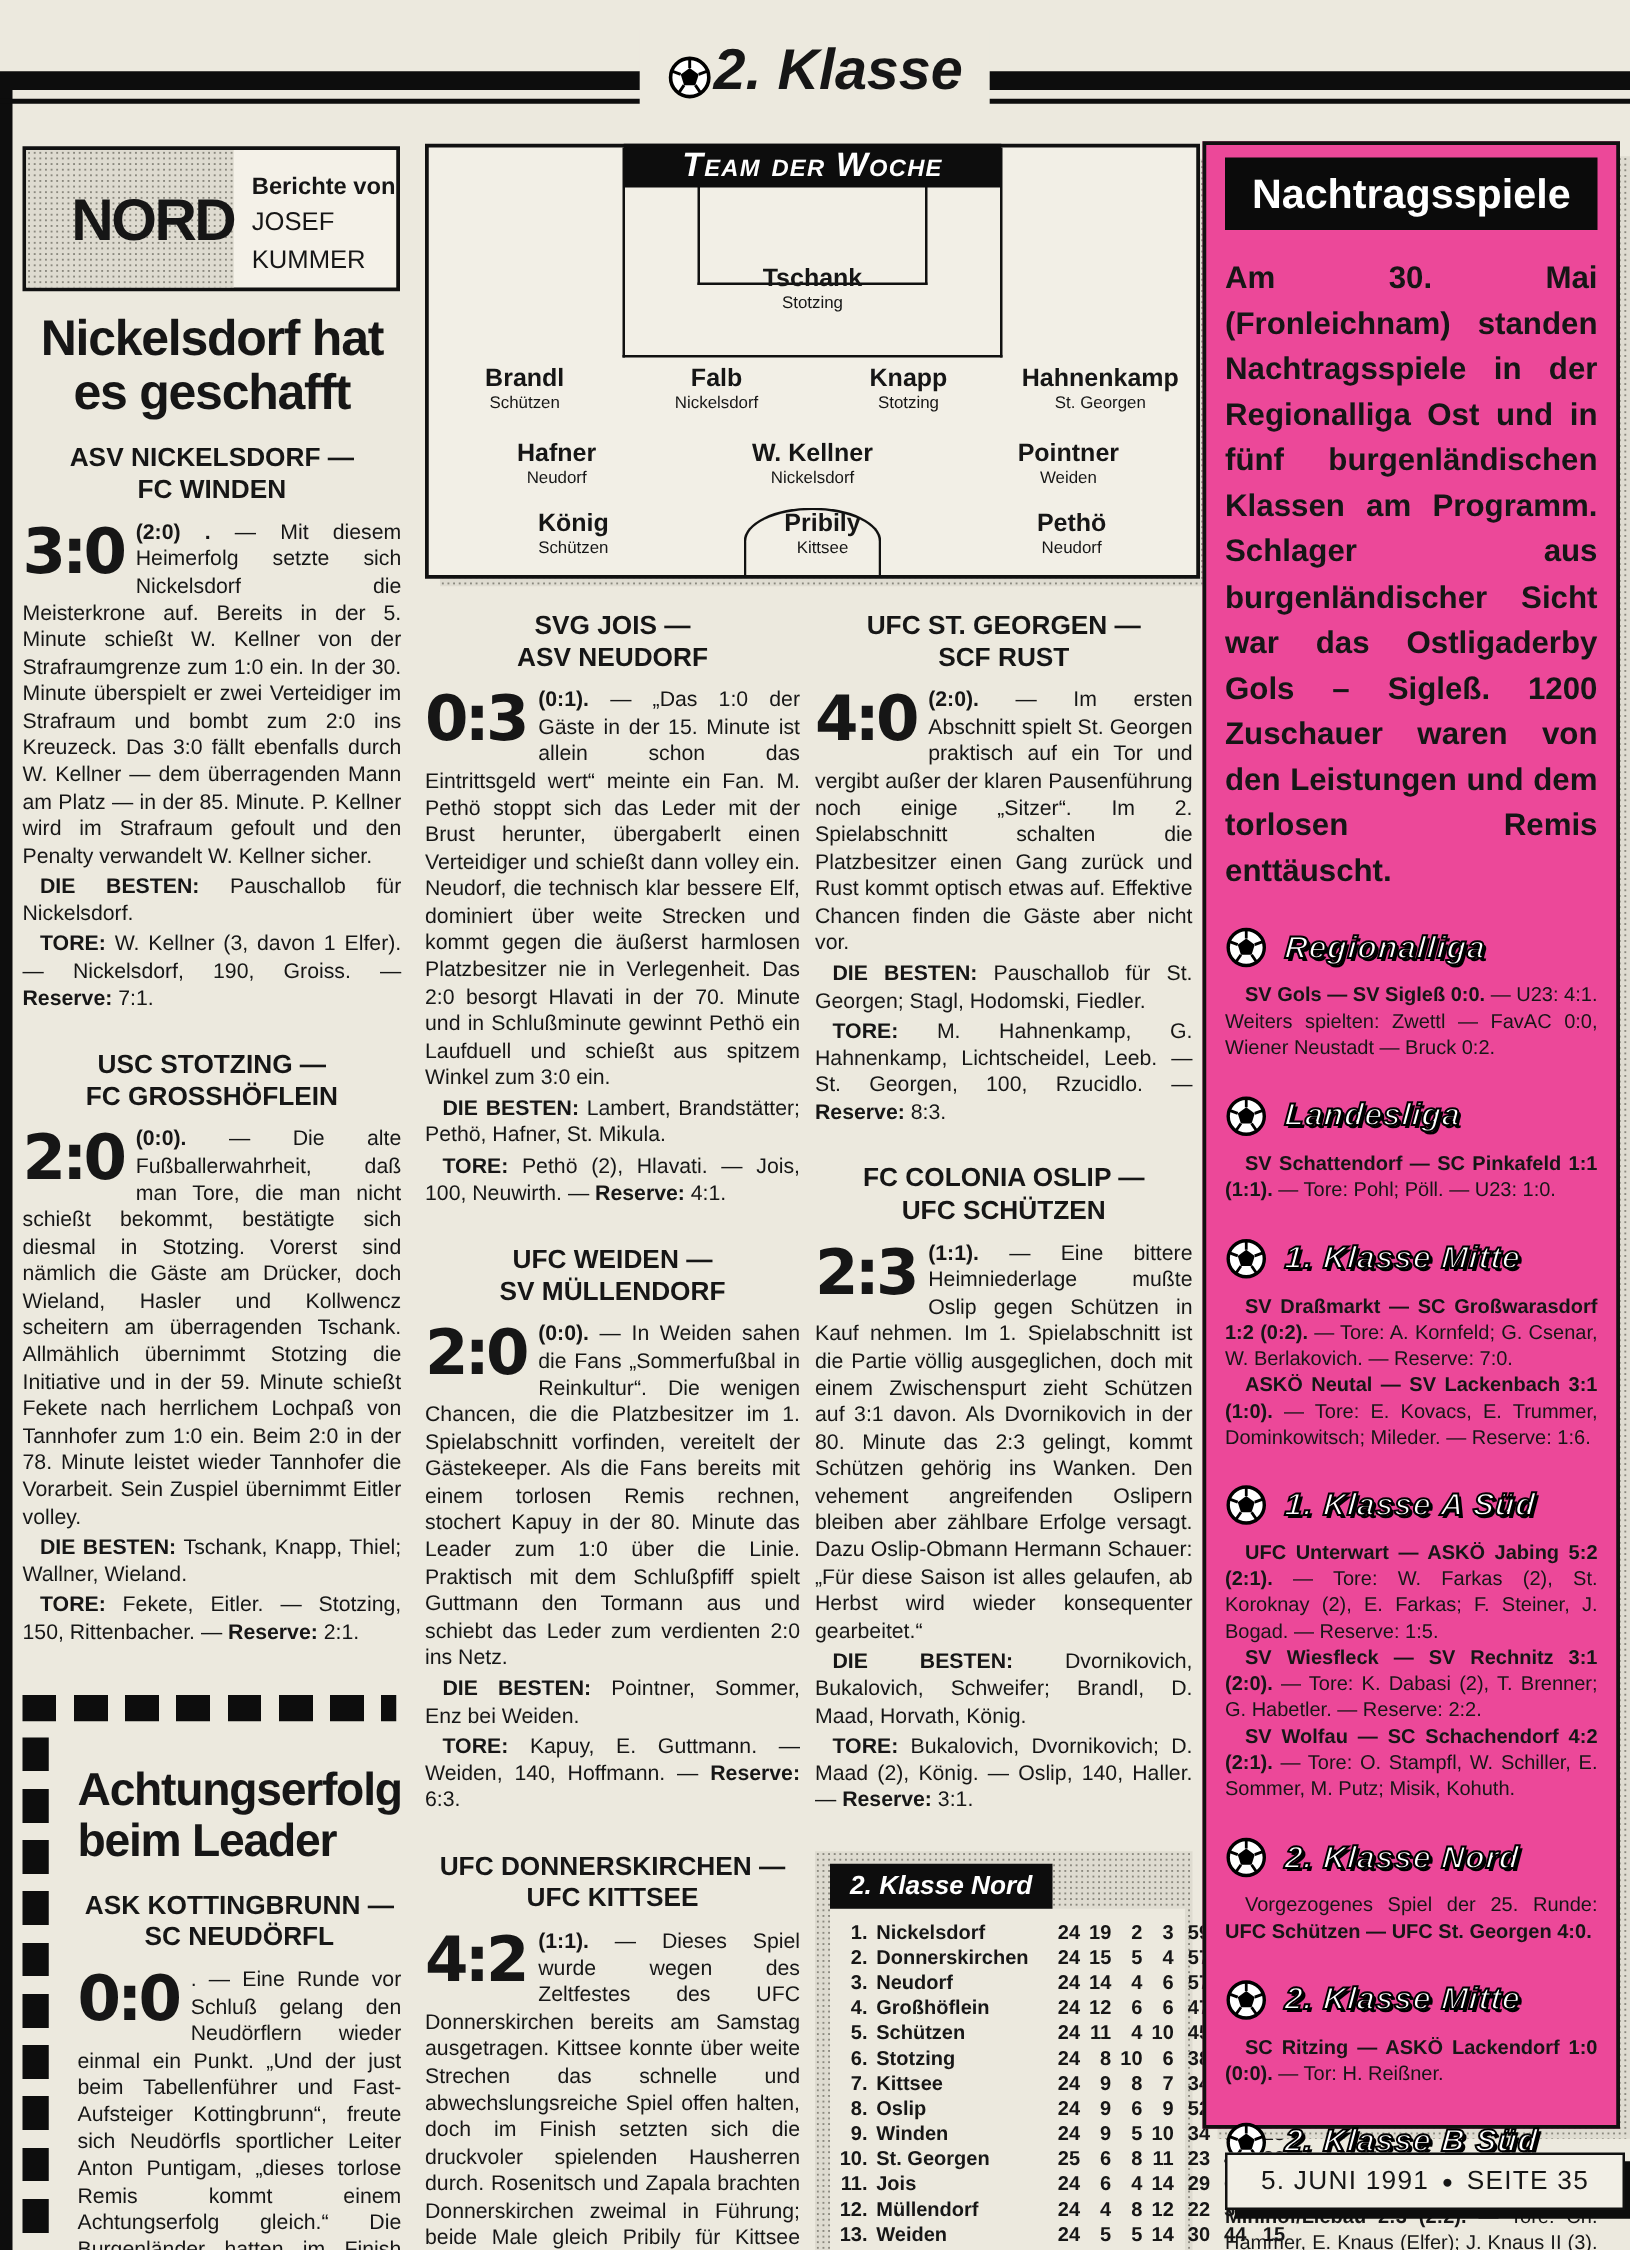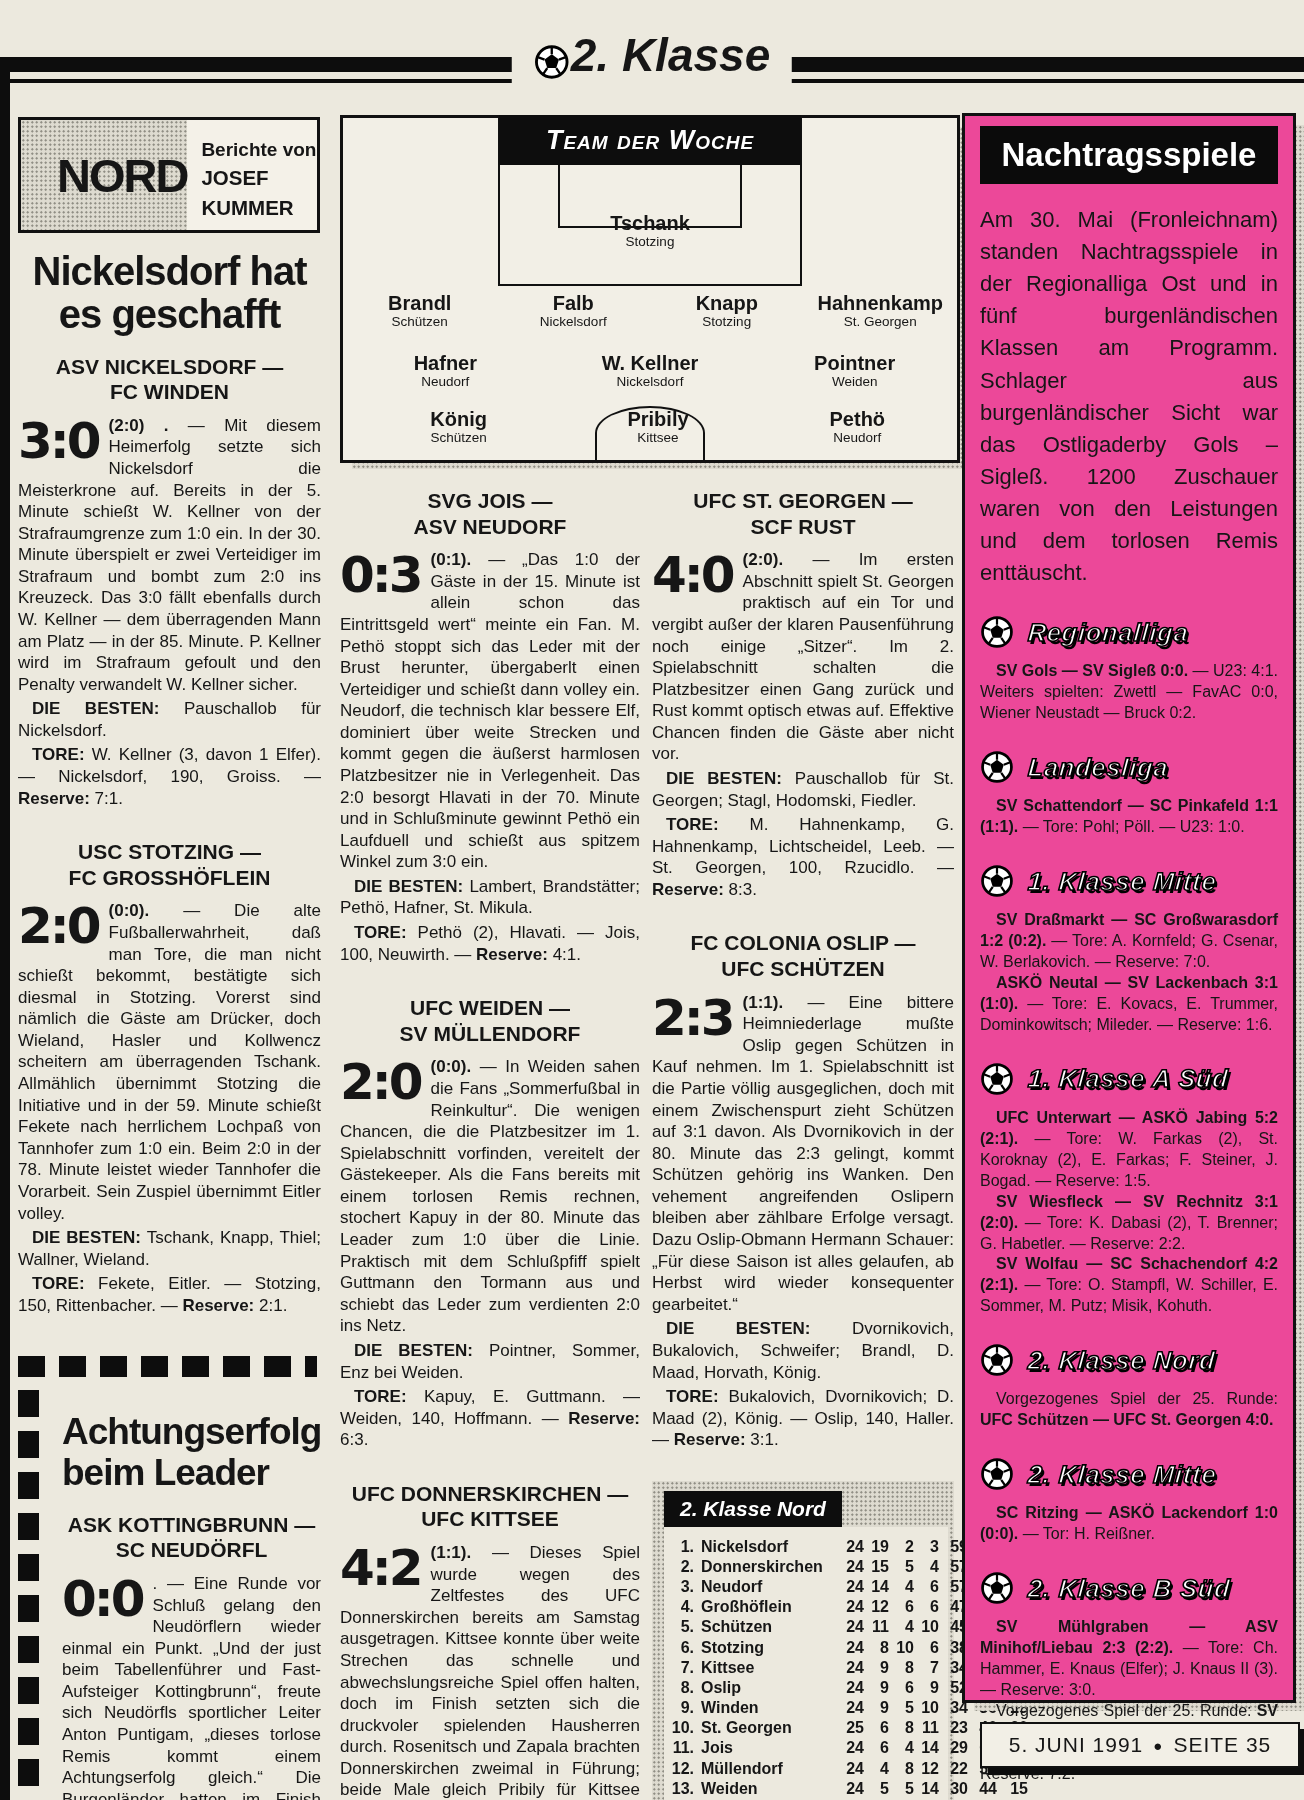--- a/index.html
+++ b/index.html
@@ -20,21 +20,21 @@
       font-style:italic;font-weight:900;font-size:46px;letter-spacing:0px;
       text-shadow:2px 2px 0 #ece9de;}
   .ball-icon{display:inline-block;width:36px;height:36px;}
   
   .nord-box{position:absolute;left:18px;top:117px;width:296px;height:110px;border:3px solid #111;
       display:flex;background:#f4f1e8;}
   .nord-left{width:150px;display:grid;place-items:center;padding-left:36px;}
   .nord-word{font-weight:900;font-size:47px;letter-spacing:-2px;}
   .nord-right{padding:17px 0 0 14px;}
   .nord-byline1{font-weight:800;font-size:19px;line-height:1.35;}
-  .nord-byline2{font-weight:700;font-size:20.5px;line-height:1.5;}
+  .nord-byline2{font-weight:400;font-size:20.5px;line-height:1.5;}
   
   .left-col{position:absolute;left:18px;top:250px;width:303px;}
   .mid-col{position:absolute;left:340px;top:470px;width:300px;}
   .right-col{position:absolute;left:652px;top:470px;width:302px;}
   .headline{font-weight:900;font-size:40px;line-height:1.07;letter-spacing:-1px;
       text-align:center;margin:0 0 4px;}
   .article{margin-bottom:30px;}
   .match-head{font-weight:800;font-size:21px;line-height:1.22;text-align:center;margin:18px 0 10px;}
   .article p{font-size:17px;line-height:1.27;text-align:justify;}
   .big-score{float:left;font-family:"DejaVu Sans",sans-serif;font-weight:900;font-size:50px;
@@ -44,21 +44,21 @@
   .leader-box{position:relative;margin-top:40px;padding:40px 0 4px 44px;}
   .dash-top{position:absolute;top:0;left:0;right:4px;height:21px;
       background:repeating-linear-gradient(90deg,#0d0d0d 0 27px,transparent 27px 41px);}
   .dash-left{position:absolute;top:34px;left:0;bottom:0;width:21px;
       background:repeating-linear-gradient(180deg,#0d0d0d 0 27px,transparent 27px 41px);}
   .headline2{font-weight:900;font-size:37px;line-height:1.1;letter-spacing:-1px;margin:16px 0 2px;}
   
   .twm-shadow{position:absolute;left:352px;top:127px;width:614px;height:342px;}
   .twm-box{position:absolute;left:340px;top:115px;width:614px;height:342px;border:3px solid #111;
       background:#f2efe6;}
-  .twm-header{position:absolute;top:-3px;left:50%;transform:translateX(-50%);width:302px;height:50px;
+  .twm-header{position:absolute;top:-3px;left:50%;transform:translateX(-50%);width:302px;height:35px;
       background:#0d0d0d;color:#fff;display:grid;place-items:center;z-index:4;
       font-style:italic;font-weight:800;font-size:27px;font-variant:small-caps;letter-spacing:1px;}
   .twm-penalty{position:absolute;top:0;left:50%;transform:translateX(-50%);width:300px;height:166px;
       border:2.5px solid #111;border-top:none;z-index:1;}
   .twm-goal{position:absolute;top:0;left:50%;transform:translateX(-50%);width:180px;height:108px;
       border:2.5px solid #111;border-top:none;z-index:1;}
   .twm-arc{position:absolute;bottom:0;left:50%;transform:translateX(-50%);width:106px;height:52px;
       border:2.5px solid #111;border-bottom:none;border-radius:106px 106px 0 0/52px 52px 0 0;z-index:1;}
   .twm-row{position:absolute;left:0;right:0;display:flex;z-index:3;}
   .twm-row1{top:46px;justify-content:center;}
@@ -77,21 +77,21 @@
       column-gap:1px;font-weight:700;font-size:16px;line-height:1.26;}
   .trow .rank{text-align:right;padding-right:6px;}
   .trow .num{text-align:right;}
   .trow .pts{text-align:right;font-weight:900;}
   
   .sidebar-shadow{position:absolute;left:974px;top:125px;width:330px;height:1586px;}
   .sidebar{position:absolute;left:962px;top:113px;width:334px;height:1590px;border:3px solid #111;
       background:#ec4899;padding:10px 15px;box-sizing:border-box;}
   .sidebar-header{background:#0b0b0b;color:#fff;text-align:center;font-weight:800;font-size:33px;
       height:58px;display:grid;place-items:center;margin-bottom:20px;}
-  .sidebar-intro{font-weight:400;font-size:22px;line-height:1.46;text-align:justify;}
+  .sidebar-intro{font-weight:700;font-size:25px;line-height:1.46;text-align:justify;}
   .side-sec-head{display:flex;align-items:center;gap:14px;margin:26px 0 12px;}
   .side-sec-head .ball-icon{width:34px;height:34px;}
   .side-sec-title{font-style:italic;font-weight:900;font-size:25px;line-height:1;color:#fff;
       -webkit-text-stroke:1.6px #000;letter-spacing:1px;transform:skewX(-4deg);
       text-shadow:2.5px 2.5px 0 #000;}
   .side-item{font-size:16px;line-height:1.31;text-align:justify;text-indent:16px;}
   
   .date-box{position:absolute;left:980px;top:1722px;width:316px;height:42px;border:2.5px solid #111;
       background:#f2efe6;box-shadow:8px 7px 0 #0d0d0d;display:flex;align-items:center;
       justify-content:center;gap:10px;font-size:21px;letter-spacing:1px;}

